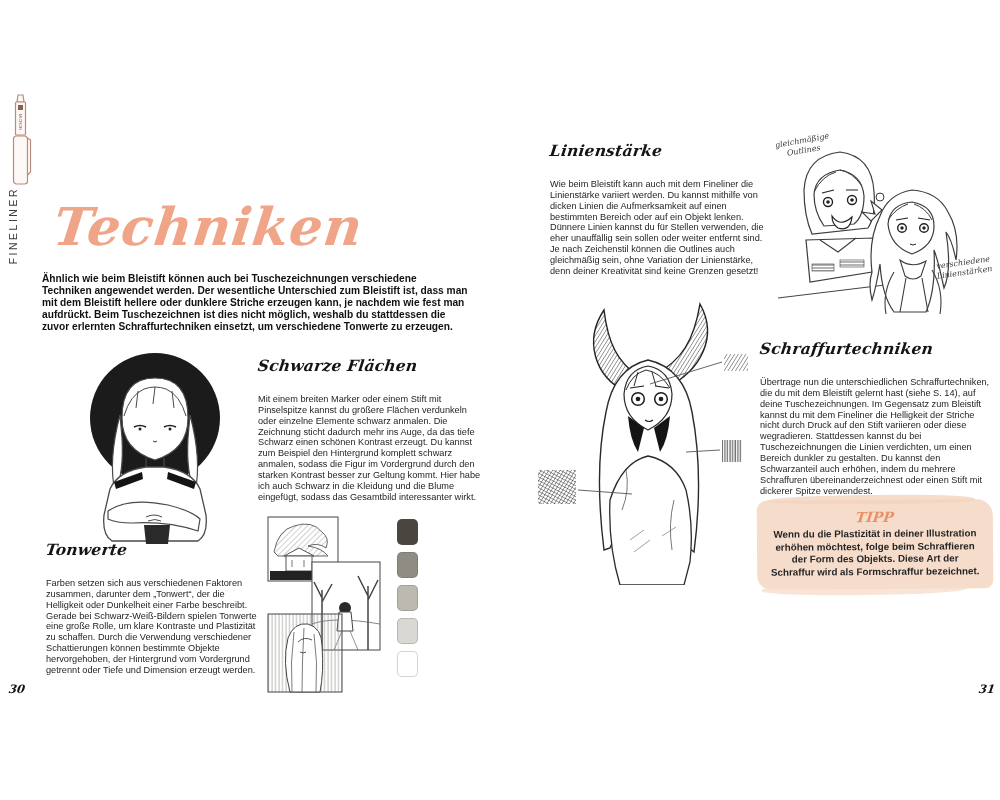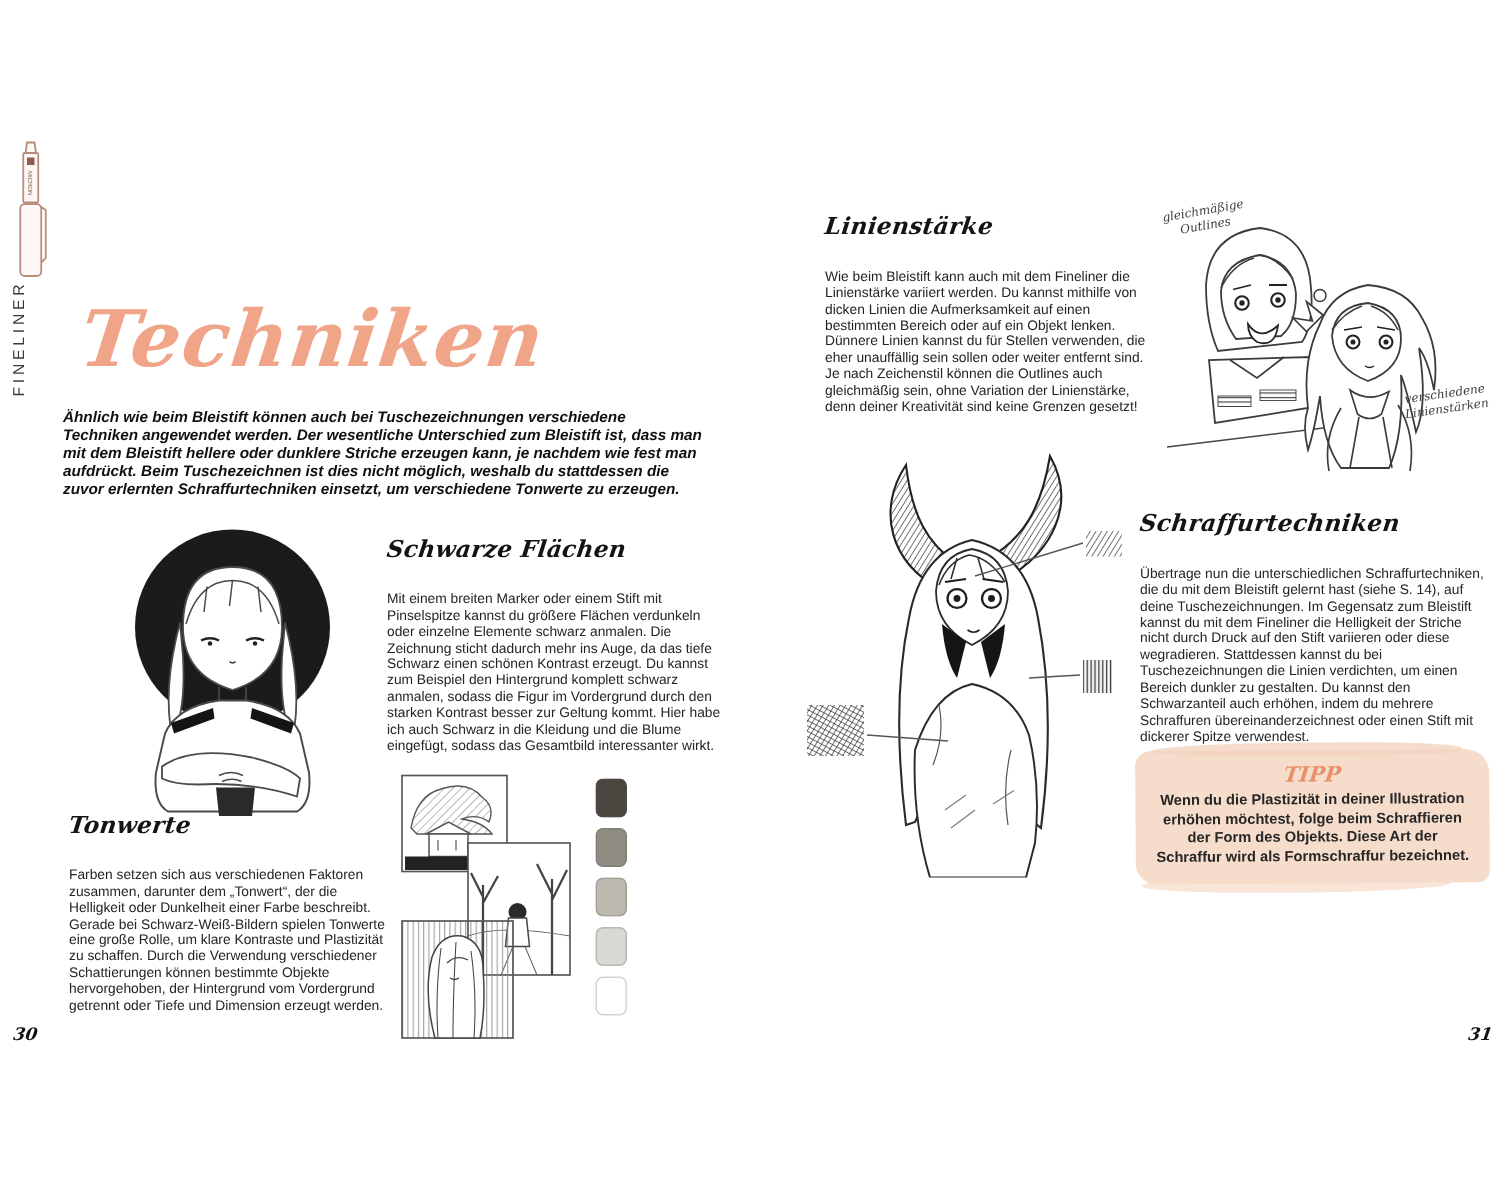--- a/index.html
+++ b/index.html
@@ -8,21 +8,21 @@
     position:relative; width:1000px; height:800px; background:#ffffff;
     overflow:hidden; font-family:"Liberation Sans", sans-serif; color:#1c1c1c;
   }
   .abs { position:absolute; }
 
   
   .script { font-family:"DejaVu Serif", serif; font-style:italic; font-weight:700; display:block; transform:skewX(-7deg); }
   .page-title { font-size:52px; letter-spacing:1px; color:#f0a488; }
   .h-section { font-size:15.5px; color:#141414; margin-bottom:8px; letter-spacing:.2px; }
 
-  .intro { font-size:10.2px; font-weight:700; line-height:1.18; color:#111;font-style:italic; }
+  .intro { font-size:10.2px; font-weight:700; line-height:1.18; color:#111; }
   .body-text { font-size:9.2px; line-height:1.18; color:#242424;margin-top:19px; }
 
   .sidebar-label {
     writing-mode:vertical-rl; transform:rotate(180deg);
     font-size:10.5px; letter-spacing:2.5px; color:#3a3a3a;
   }
 
   .page-num { font-family:"DejaVu Serif", serif; font-style:italic; font-weight:700; font-size:11.5px; color:#111; transform:skewX(-8deg); }
 
   .handnote {

